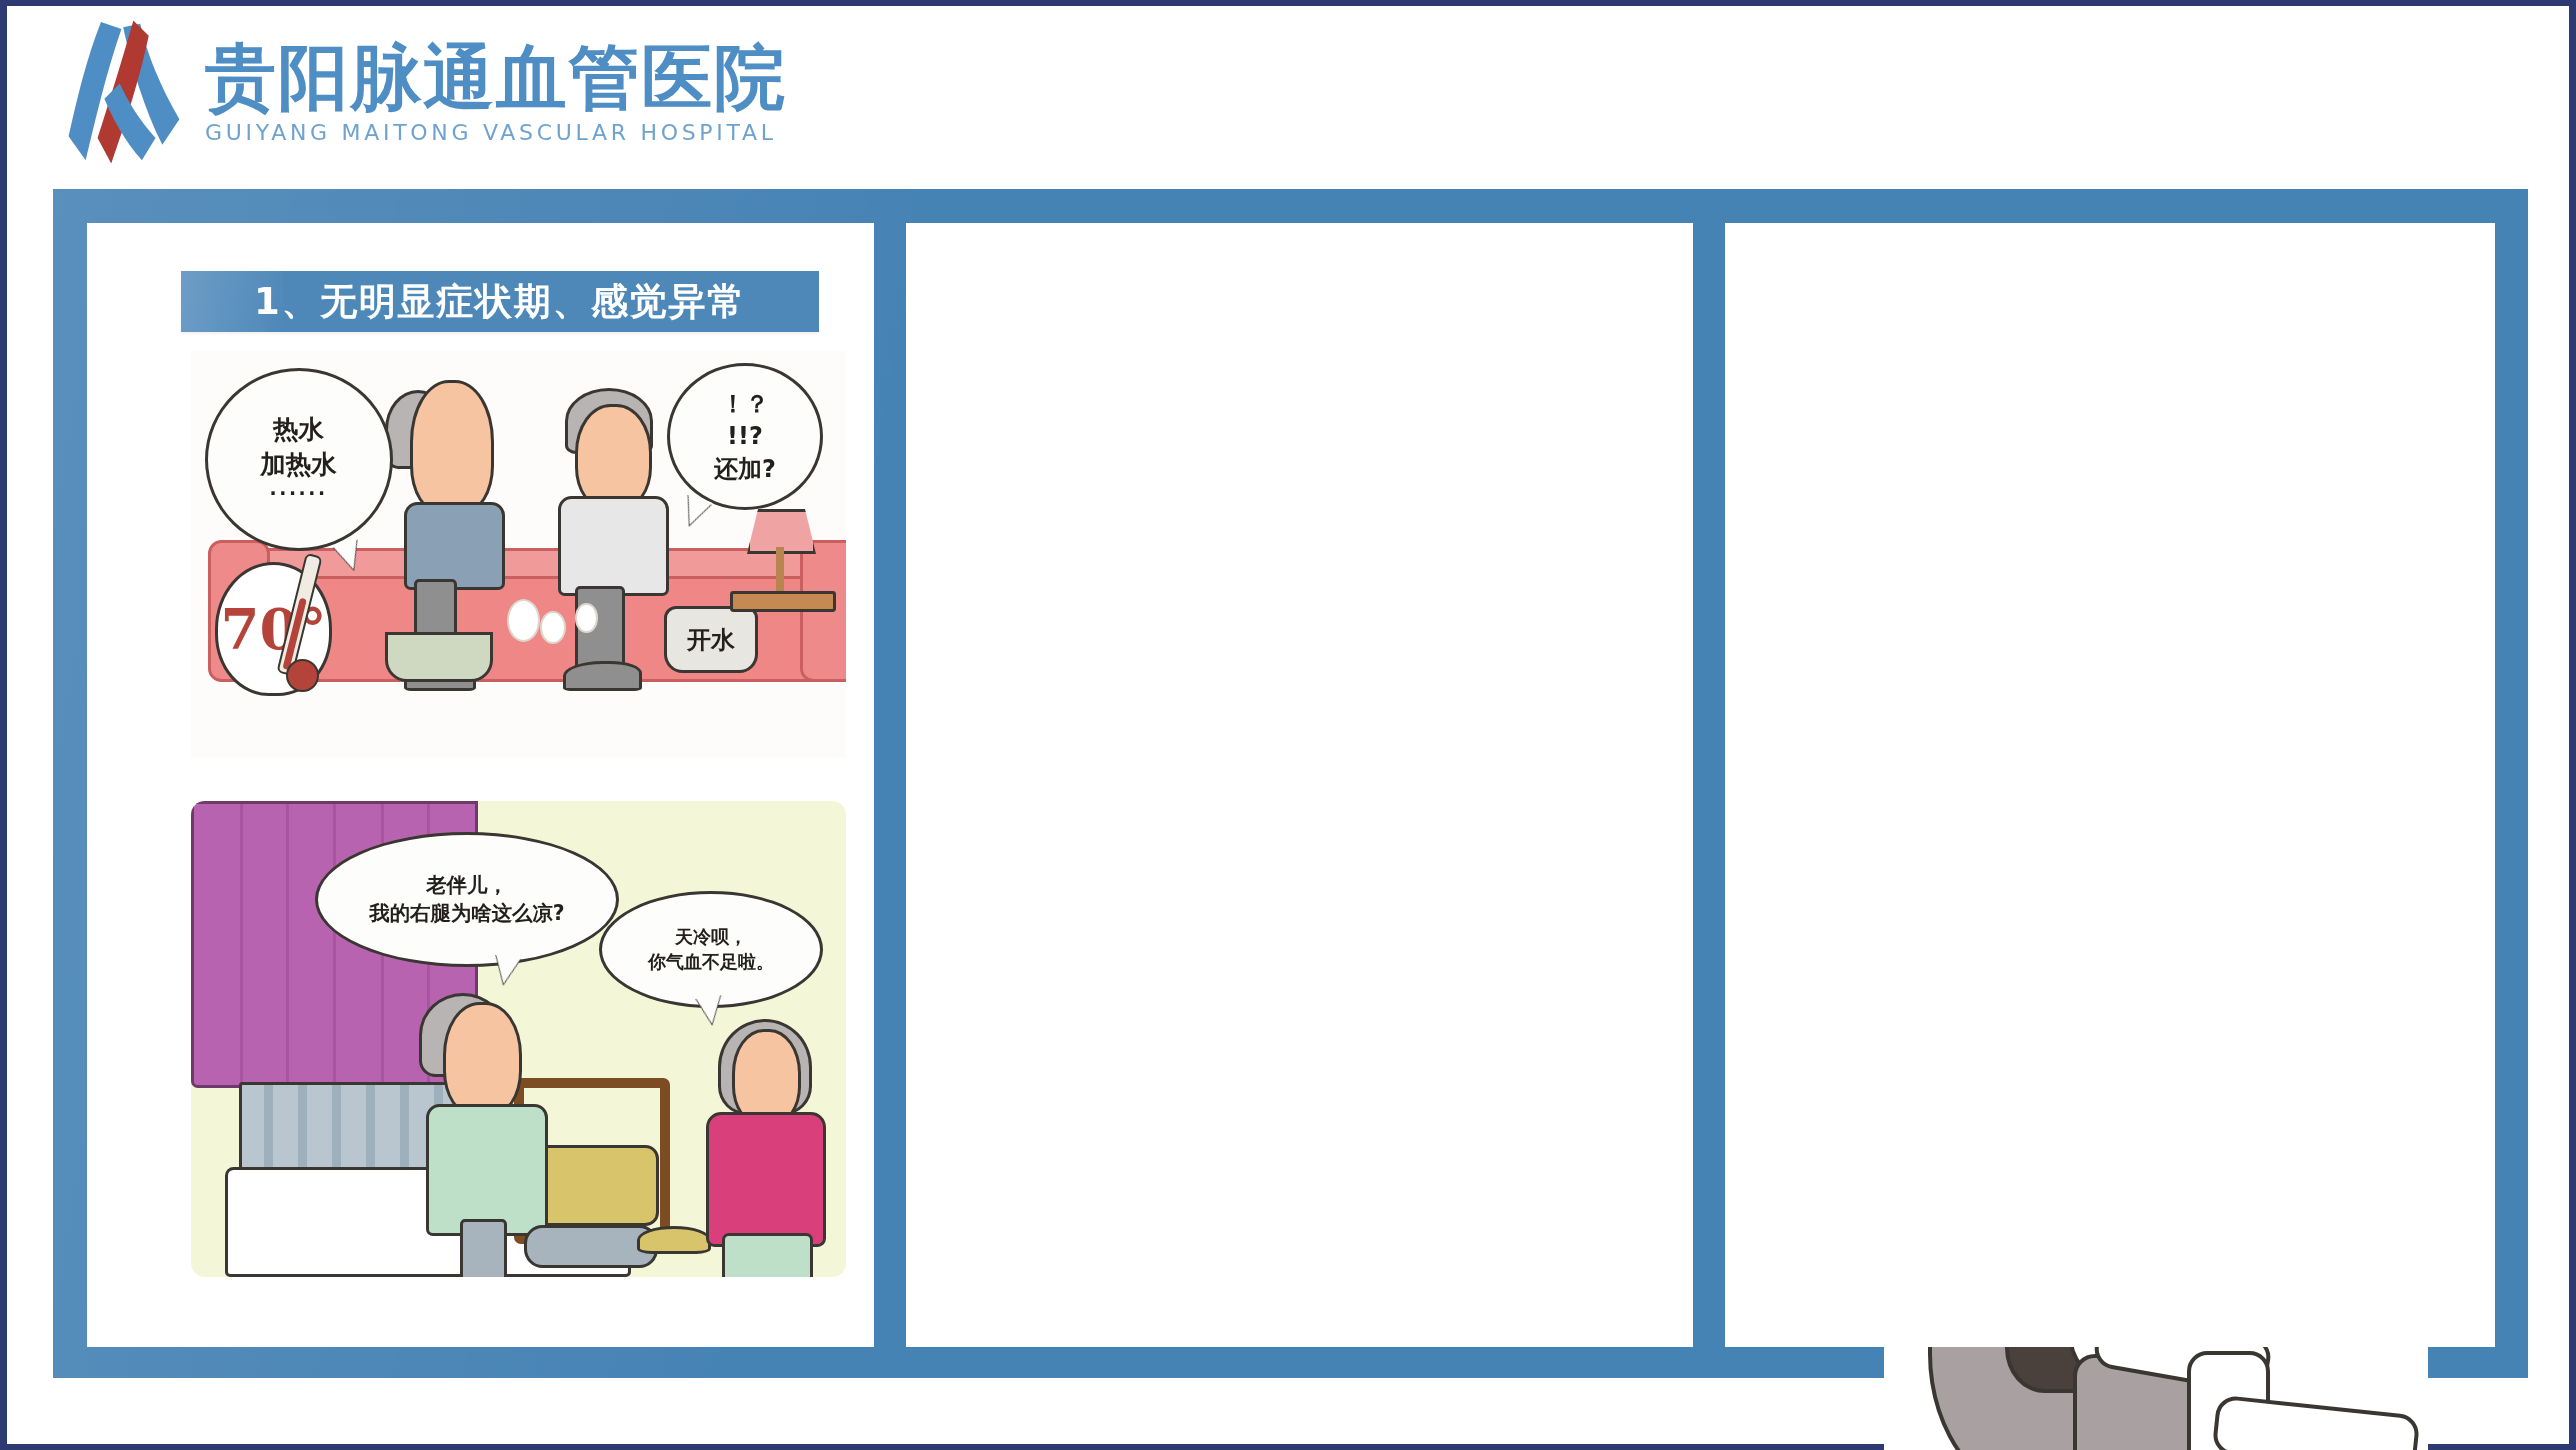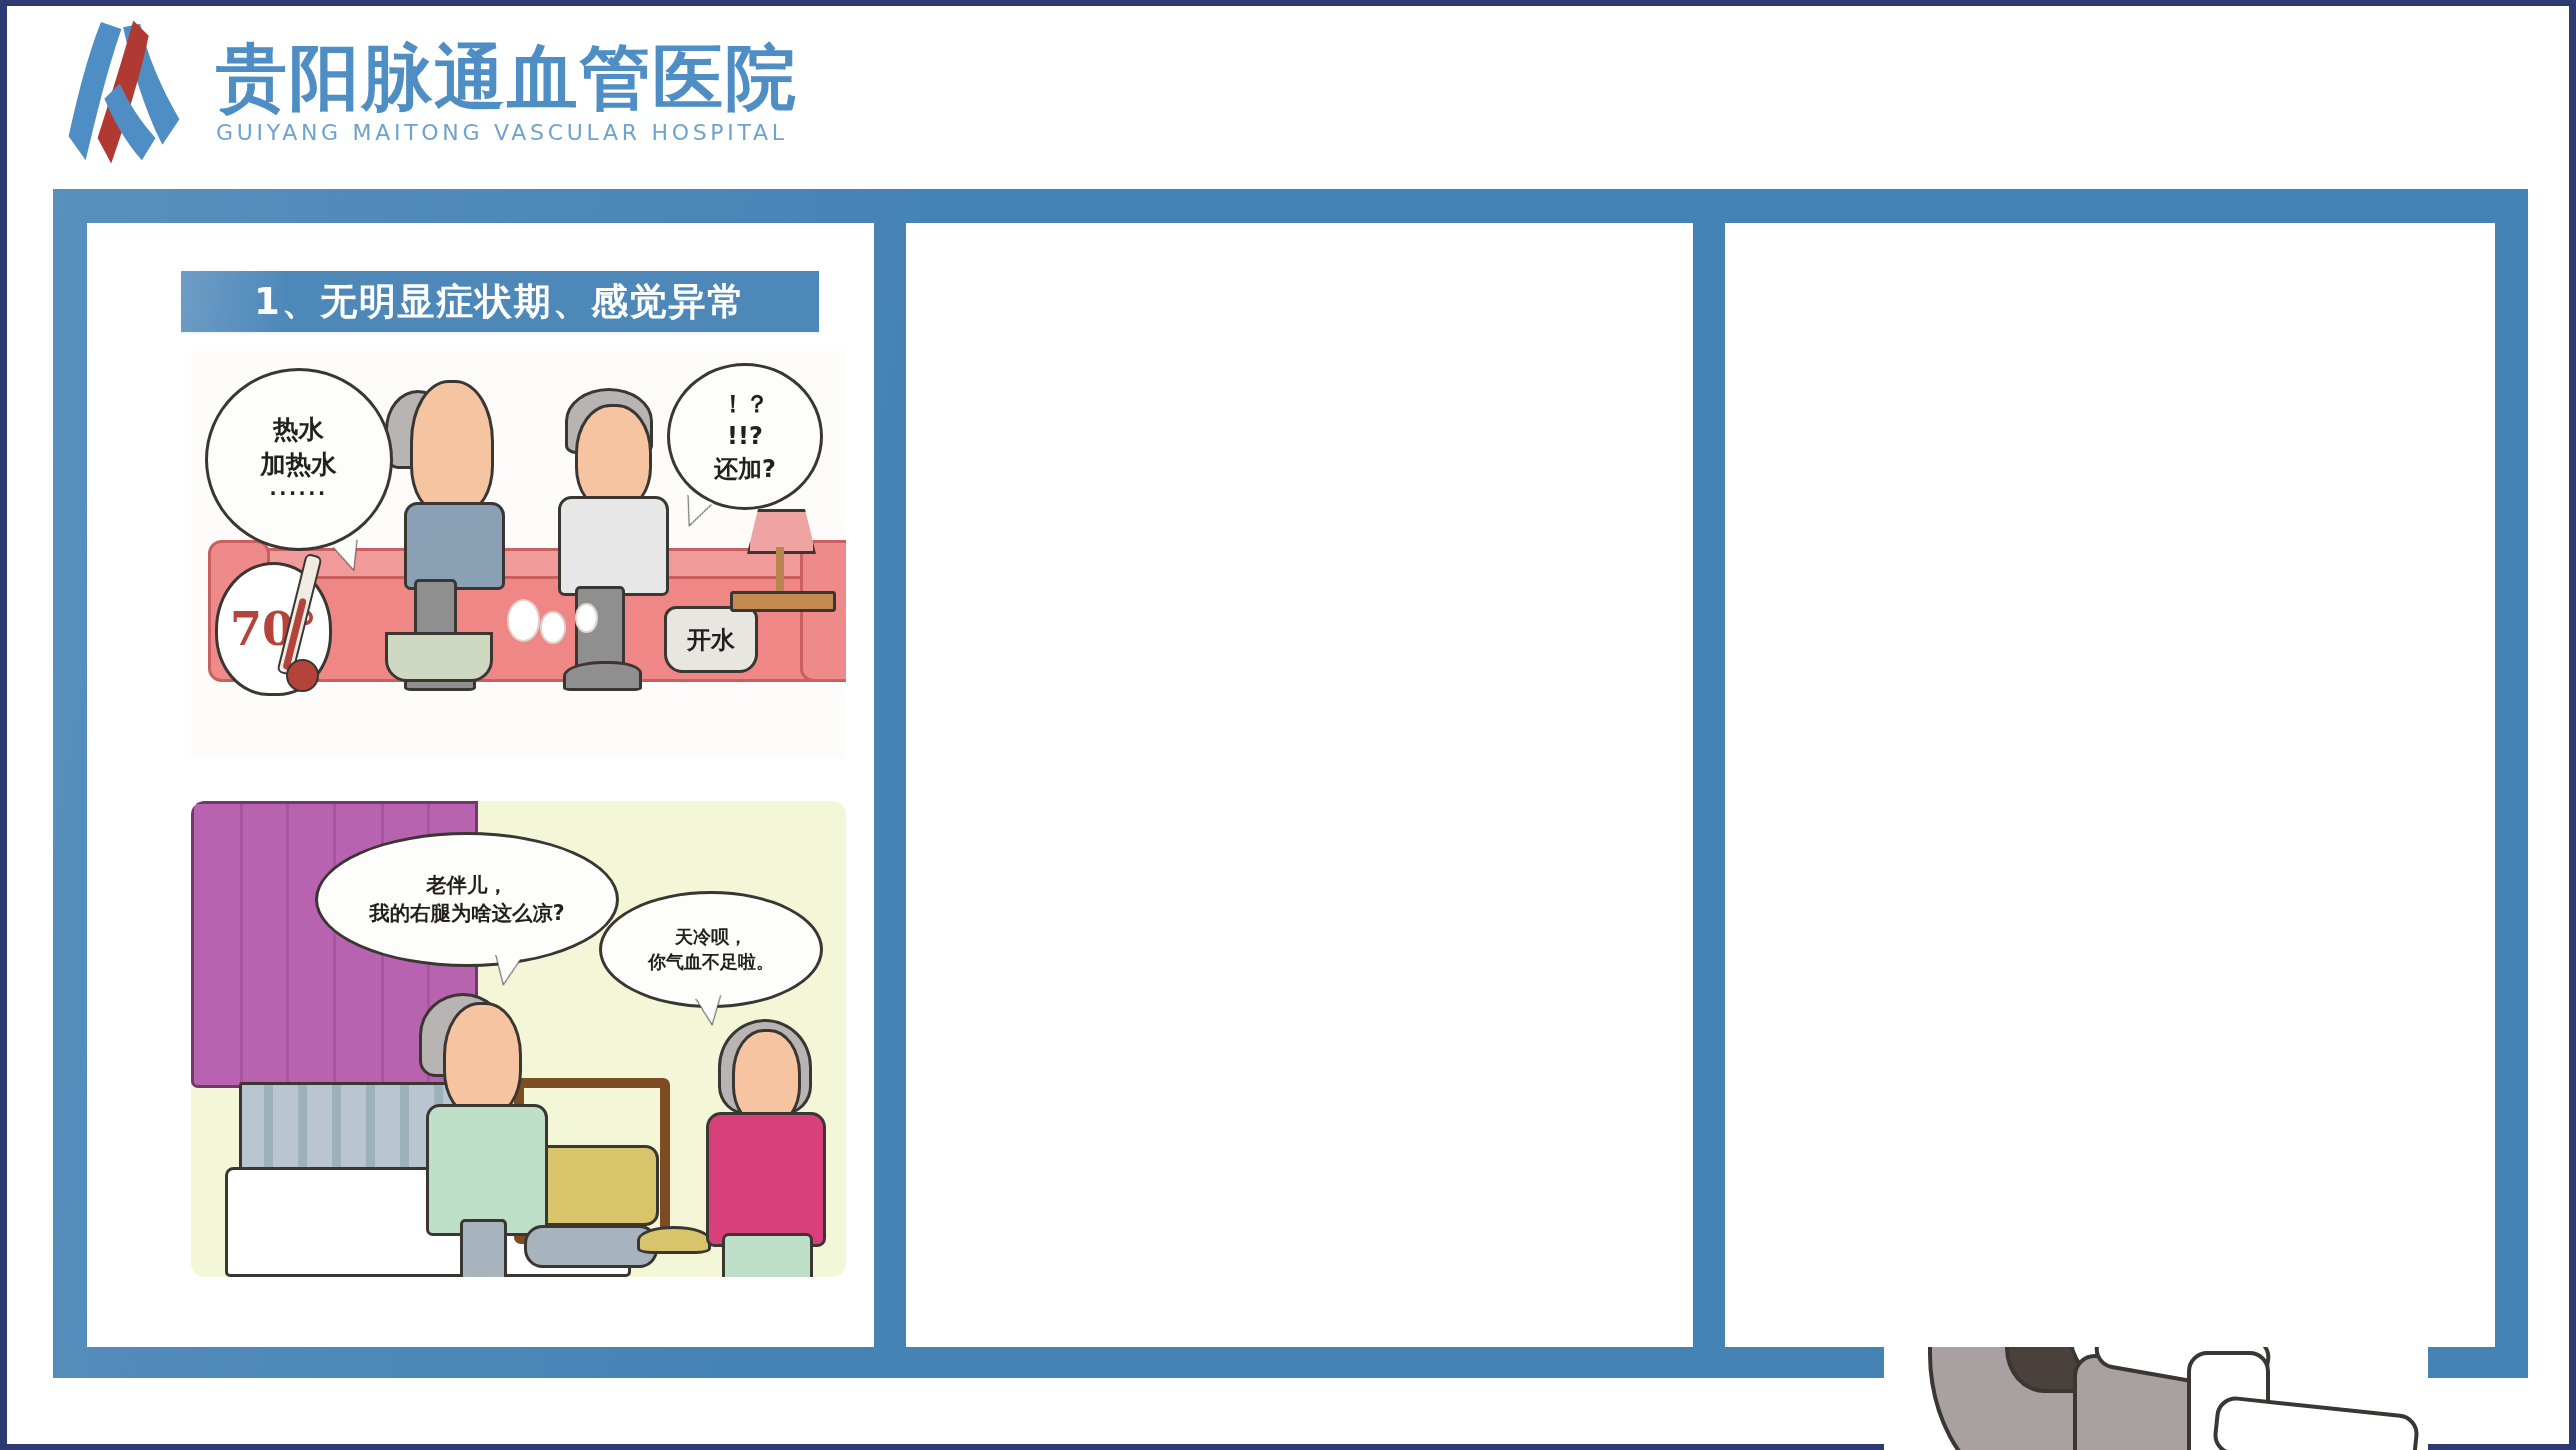--- a/index.html
+++ b/index.html
@@ -16,21 +16,21 @@
     border-left:7.7px solid #2e3a72;
     border-top:6.8px solid #2e3a72;
     border-right:7.7px solid #2e3a72;
     border-bottom:7.7px solid #2e3a72;
     background:#ffffff;
   }
 
   
   .brand{
     position:absolute;left:60px;top:15.3px;height:153px;
-    display:flex;align-items:center;gap:28px;
+    display:flex;align-items:center;gap:17px;
   }
   .logo-mark{position:relative;width:128px;height:150px;flex:0 0 auto;}
   .brand-text{display:flex;flex-direction:column;justify-content:center;padding-top:3.4px;}
   .brand-cn{
     font-size:71px;font-weight:700;letter-spacing:1.7px;color:#4e8ec4;
     line-height:1.0;white-space:nowrap;
     font-family:"DejaVu Sans","Liberation Sans",sans-serif;
   }
   .brand-en{
     font-size:22px;font-weight:400;letter-spacing:3.7px;color:#6fa3cf;
@@ -204,21 +204,21 @@
 
         <div class="basin" style="left:194px;top:281px;width:102px;height:44px;"></div>
         <div class="steam" style="left:316px;top:248px;width:29px;height:39px;"></div>
         <div class="steam" style="left:349px;top:260px;width:22px;height:29px;"></div>
         <div class="steam" style="left:384px;top:252px;width:18.7px;height:25.5px;"></div>
 
         <div class="kettle" style="left:473px;top:255px;width:88px;height:61px;font-size:24px;">
           <span>开水</span>
         </div>
 
-        <div class="thermo-badge" style="left:24px;top:211px;width:111px;height:128px;font-size:46px;text-align:right;">
+        <div class="thermo-badge" style="left:24px;top:211px;width:111px;height:128px;font-size:56px;text-align:right;">
           <span>70°</span>
         </div>
         <div class="thermo-stick" style="left:100px;top:202px;width:12.8px;height:119px;">
           <div class="thermo-merc" style="height:73px;"></div>
         </div>
         <div class="thermo-bulb" style="left:95px;top:308px;"></div>
 
         <div class="lamp-shade" style="left:556px;top:158px;width:63px;height:39px;"></div>
         <div class="lamp-post" style="left:585px;top:196px;height:44px;"></div>
         <div class="table" style="left:539px;top:240px;width:100px;height:15.3px;"></div>

